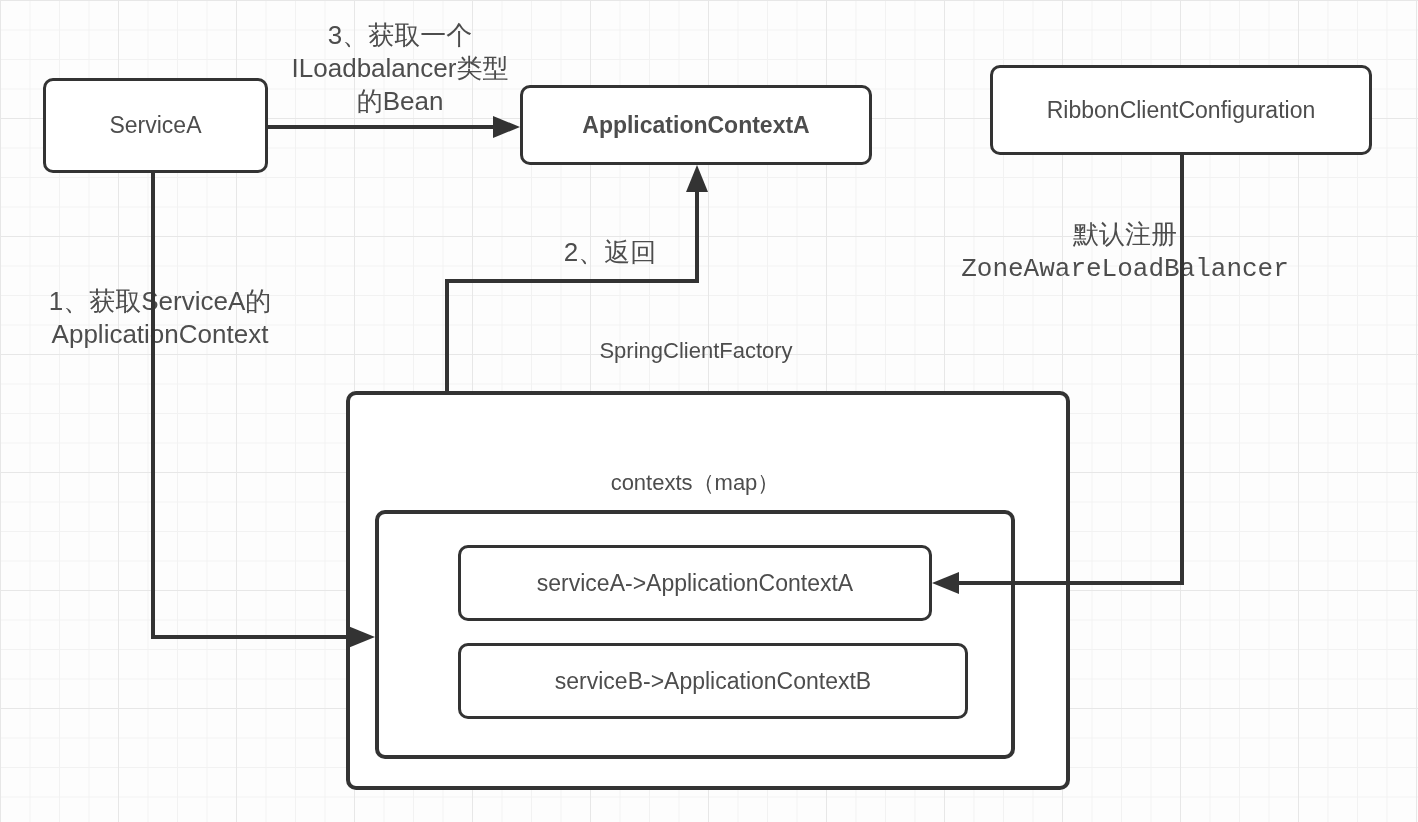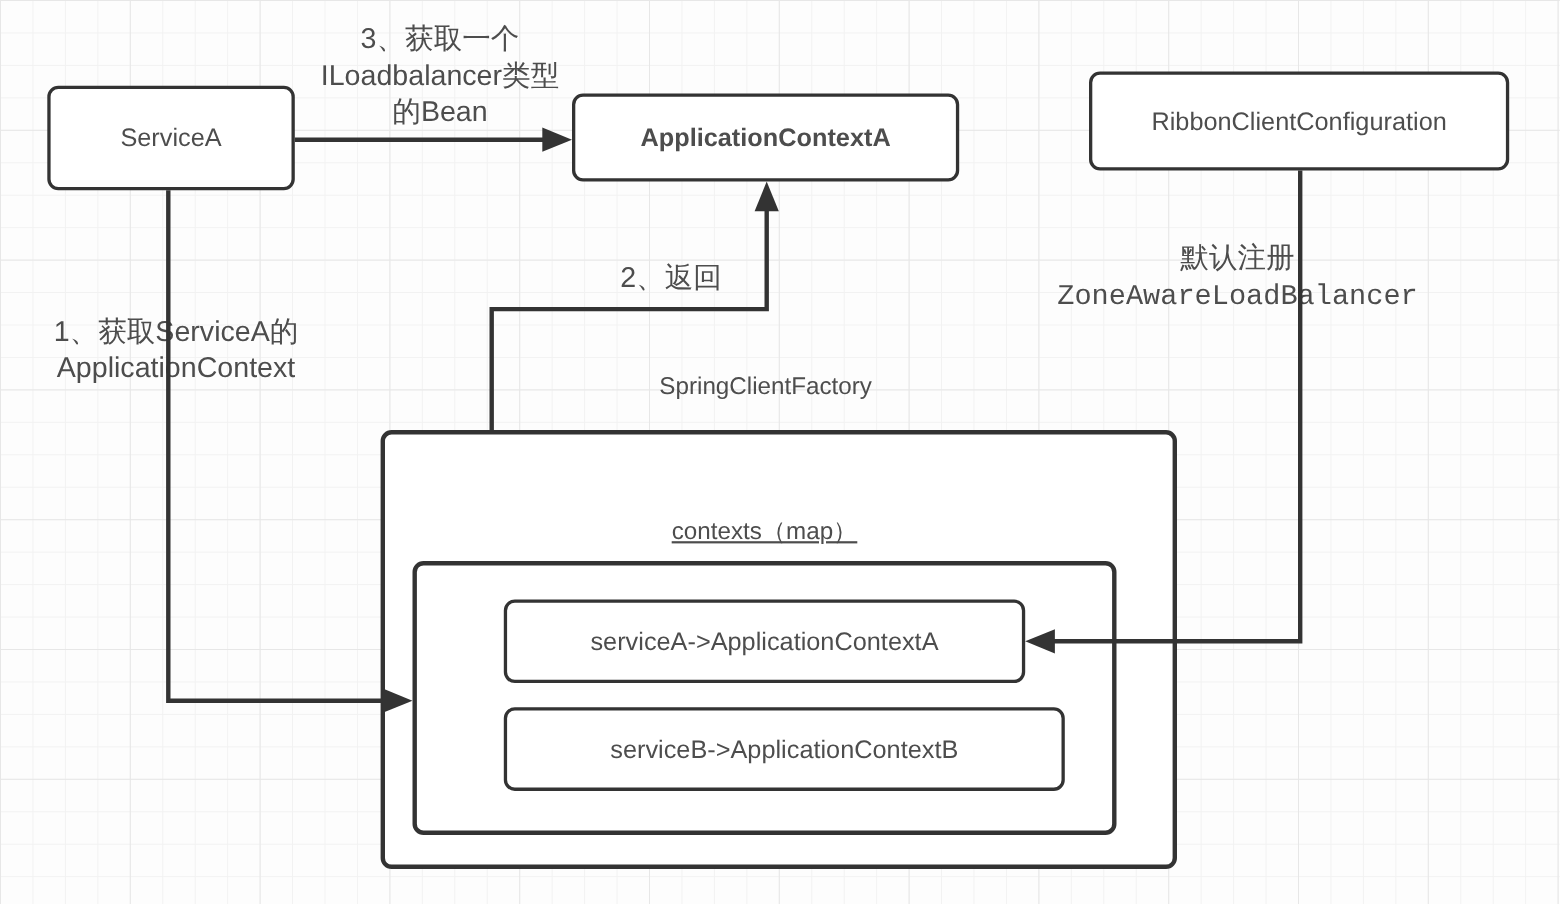--- a/index.html
+++ b/index.html
@@ -84,21 +84,21 @@
   <div class="node" style="left:990px; top:65px; width:382px; height:90px;">
     <span>RibbonClientConfiguration</span>
   </div>
 
   <div class="node container-node" style="left:346px; top:391px; width:724px; height:399px;"></div>
   <div class="node-title" style="left:446px; top:338px; width:500px;">
     <span>SpringClientFactory</span>
   </div>
 
   <div class="node container-node" style="left:375px; top:510px; width:640px; height:249px;"></div>
-  <div class="node-title" style="left:375px; top:468px; width:640px;text-decoration:underline;">
+  <div class="node-title" style="left:375px; top:468px; width:640px;">
     <span>contexts（map）</span>
   </div>
 
   <div class="node entry-node" style="left:458px; top:545px; width:474px; height:76px;">
     <span>serviceA-&gt;ApplicationContextA</span>
   </div>
 
   <div class="node entry-node" style="left:458px; top:643px; width:510px; height:76px;">
     <span>serviceB-&gt;ApplicationContextB</span>
   </div>

